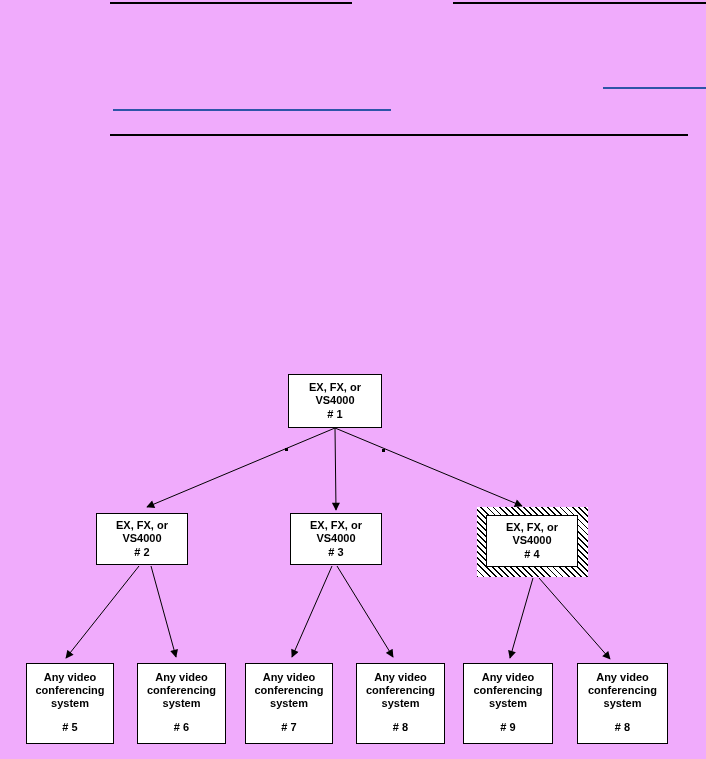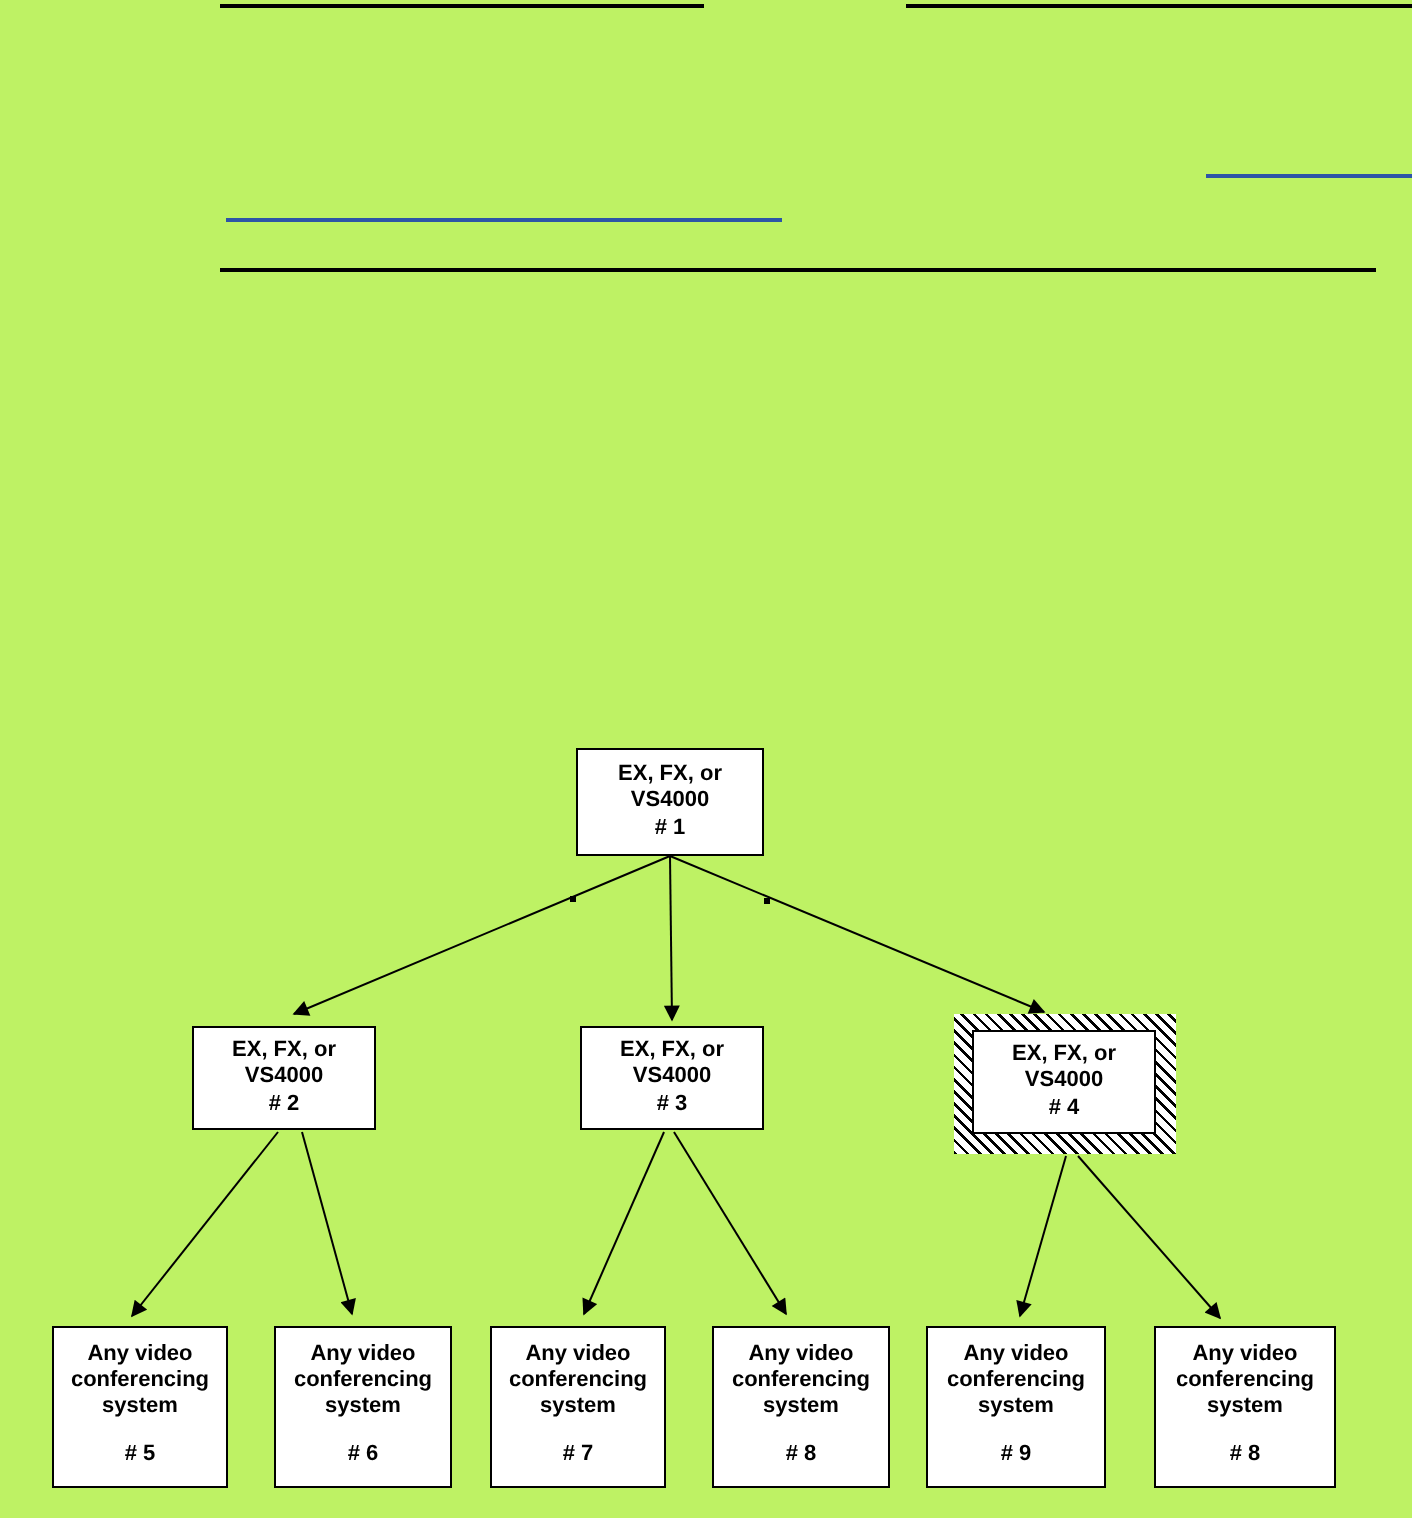--- a/index.html
+++ b/index.html
@@ -1,17 +1,17 @@
 <!DOCTYPE html>
 <html><head>
 <meta charset="utf-8">
 <style>
   html,body { margin:0; padding:0; background:#ffffff; }
   .page {
-    position:relative; width:706px; height:759px; background:#bef264;
+    position:relative; width:706px; height:759px; background:#f0abfc;
     overflow:hidden; font-family:"Liberation Sans", sans-serif; color:#000;
   }
   .hrule  { position:absolute; height:2px; background:#000000; }
   .blurule{ position:absolute; height:2px; background:#2d55a7; }
 
   svg.connectors { position:absolute; left:0; top:0; pointer-events:none; }
 
   .node {
     position:absolute; box-sizing:border-box; border:1px solid #000;
     background:#fff; display:flex; flex-direction:column; align-items:center;

